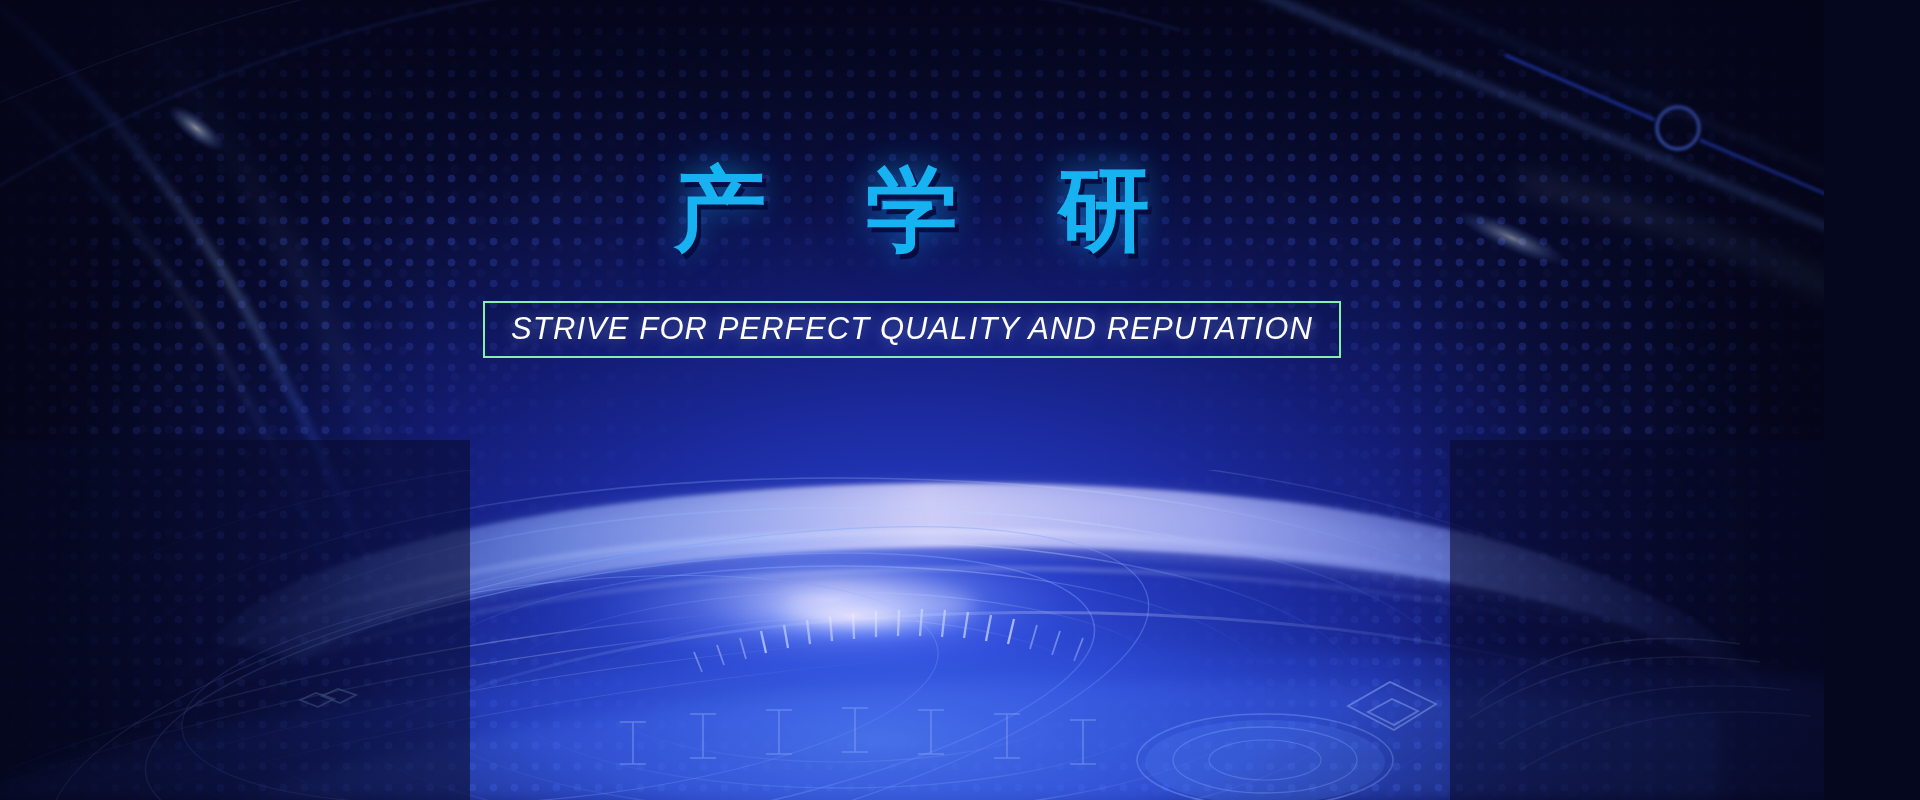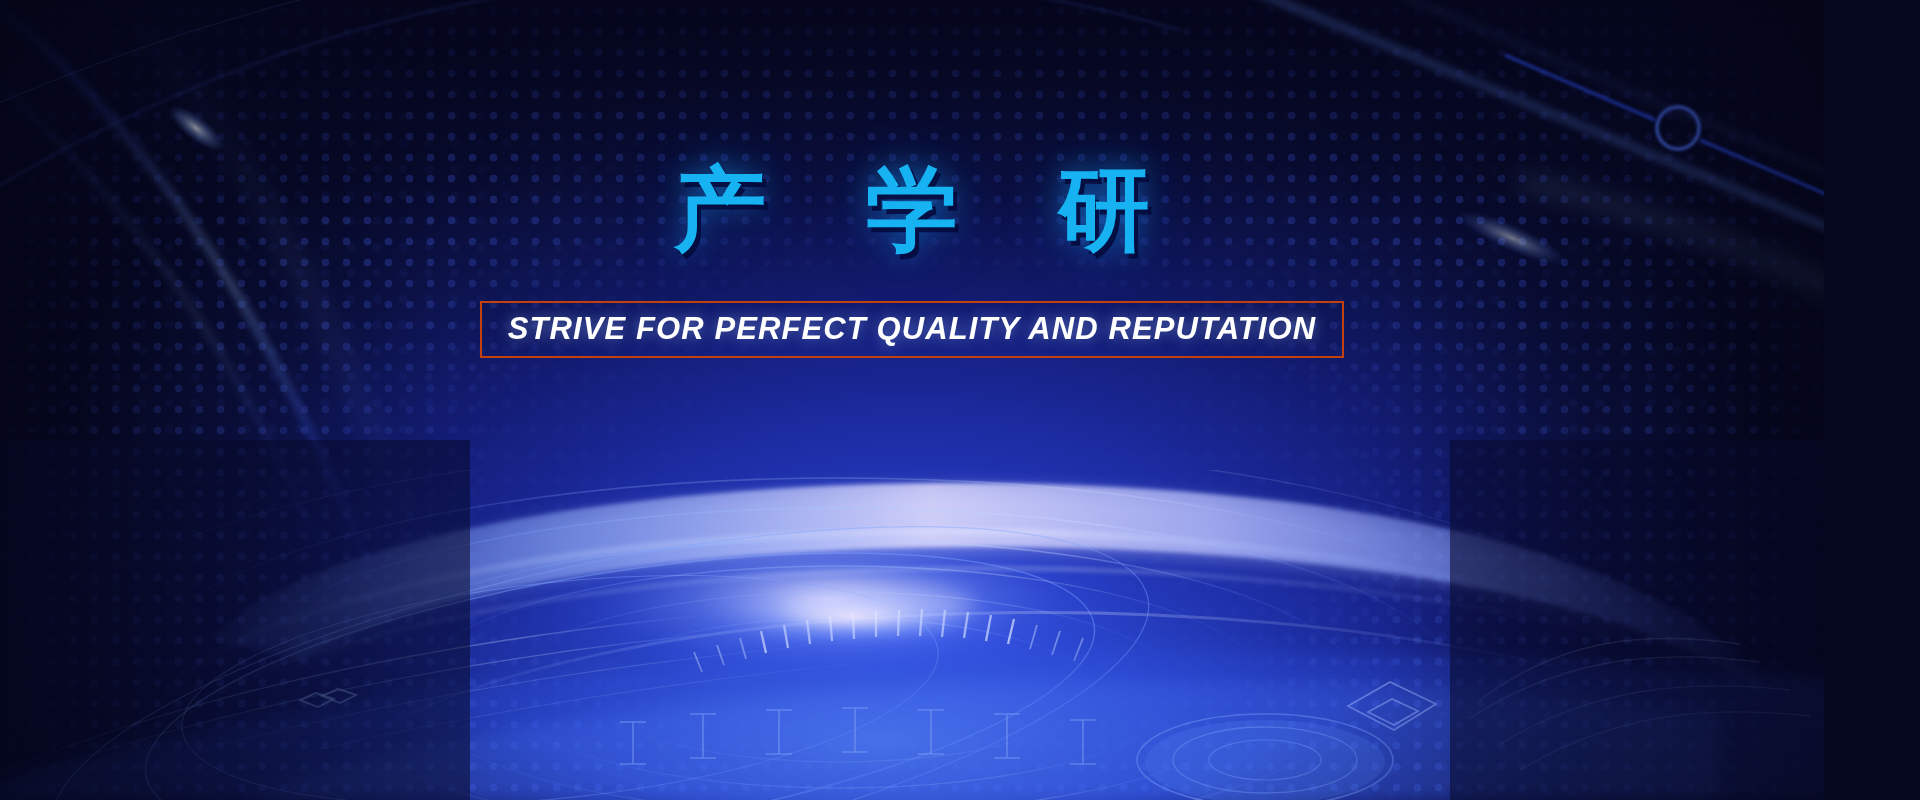--- a/index.html
+++ b/index.html
@@ -100,23 +100,22 @@
     text-shadow:
       4px 5px 0 rgba(6,10,66,0.75),
       0 0 24px rgba(150,195,255,0.42);
     white-space:nowrap;
   }
 
   .en-wrap{
     margin:0 auto;
     margin-top:42px;
     display:inline-block;
-    border:2px solid #c2410c;
+    border:2px solid #86efac;
     padding:10px 26px 12px 26px;
-    font-weight:bold;
   }
   .en-text{
     display:block;
     font-style:italic;
     font-size:31px;
     line-height:1;
     letter-spacing:1.1px;
     color:#ffffff;
     font-family:"Liberation Sans","DejaVu Sans",sans-serif;
     white-space:nowrap;

